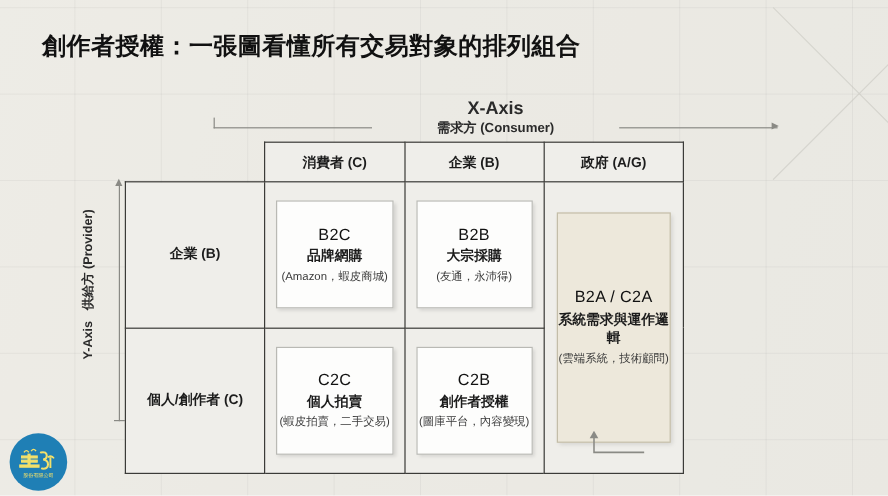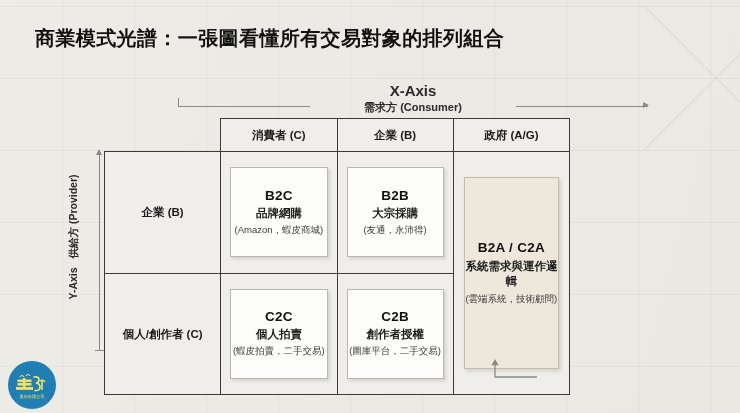--- a/index.html
+++ b/index.html
@@ -122,21 +122,21 @@
   .box{
     margin:7px 9px;
     background:#fdfdfc;
     border:1px solid #b9b9b4;
     box-shadow:2px 2px 3px rgba(0,0,0,0.12);
     height:88px;
     display:flex;flex-direction:column;
     align-items:center;justify-content:center;
     gap:3px;
   }
-  .box-code{font-size:13.5px;font-weight:bold;letter-spacing:.3px;color:#111;}
+  .box-code{font-size:13.5px;font-weight:normal;letter-spacing:.3px;color:#111;}
   .box-name{font-size:11.5px;font-weight:bold;color:#1c1c1c;}
   .box-eg{font-size:9.5px;color:#3a3a3a;}
 
   
   td.govcell{padding:0;vertical-align:middle;}
   .box-gov{
     margin:25px 10px;
     background:#ede8db;
     border:1px solid #c3bda9;
     box-shadow:2px 2px 4px rgba(0,0,0,0.13);
@@ -158,21 +158,21 @@
 </head>
 <body>
 
 <div id="bg-grid"></div>
 <svg id="bg-cross" viewBox="0 0 144 144">
   <line x1="0" y1="0" x2="144" y2="144" stroke="#c9c8c2" stroke-width="1"></line>
   <line x1="144" y1="0" x2="0" y2="144" stroke="#c9c8c2" stroke-width="1"></line>
 </svg>
 <div id="bg-vign"></div>
 
-<div id="title">商業模式光譜：一張圖看懂所有交易對象的排列組合</div>
+<div id="title">創作者授權：一張圖看懂所有交易對象的排列組合</div>
 
 <div id="xaxis-block">
   <div id="xaxis-name">X-Axis</div>
   <div id="xaxis-sub-row">
     <div id="xaxis-line-l"></div>
     <div id="xaxis-tick"></div>
     <div id="xaxis-line-r"></div>
     <div id="xaxis-arrow"></div>
     <span id="xaxis-sub">需求方 (Consumer)</span>
   </div>
@@ -233,21 +233,21 @@
         <div class="box-code">C2C</div>
         <div class="box-name">個人拍賣</div>
         <div class="box-eg">(蝦皮拍賣，二手交易)</div>
       </div>
     </td>
 
     <td class="cell">
       <div class="box">
         <div class="box-code">C2B</div>
         <div class="box-name">創作者授權</div>
-        <div class="box-eg">(圖庫平台，二手交易)</div>
+        <div class="box-eg">(圖庫平台，內容變現)</div>
       </div>
     </td>
   </tr>
 </tbody>
   </table>
 
 <svg id="note-elbow" viewBox="0 0 48 26">
   <path d="M 48 18 L 6 18 L 6 4" fill="none" stroke="#8a8a85" stroke-width="1.3"></path>
   <path d="M 6 0 L 2.4 6.2 L 9.6 6.2 Z" fill="#8a8a85"></path>
 </svg>

